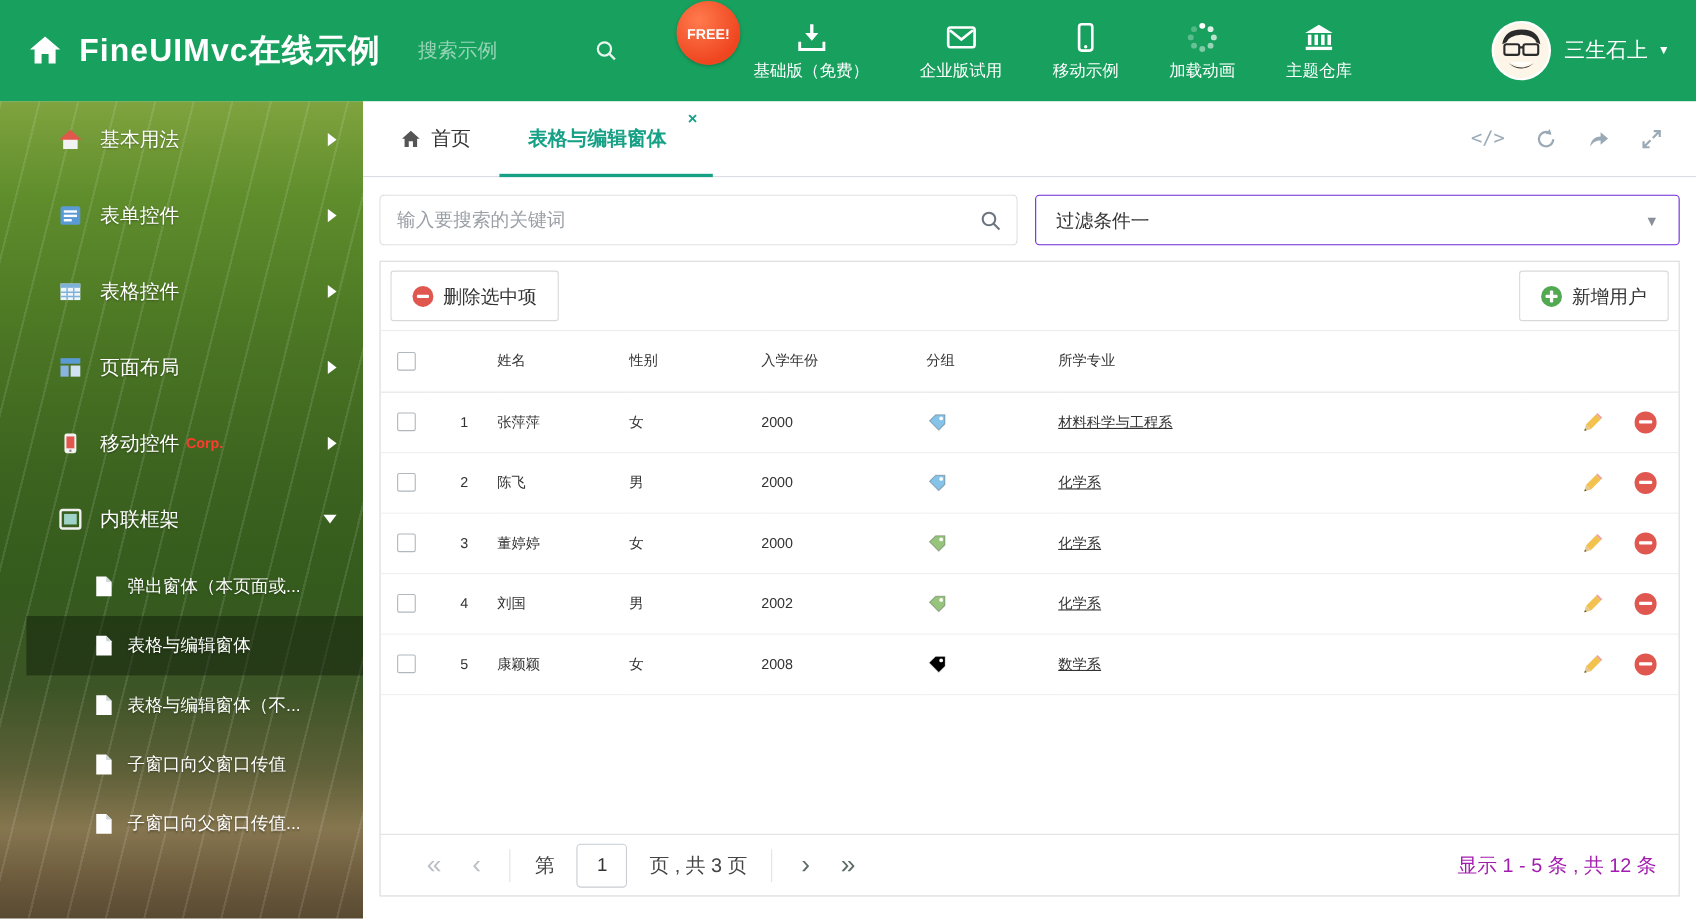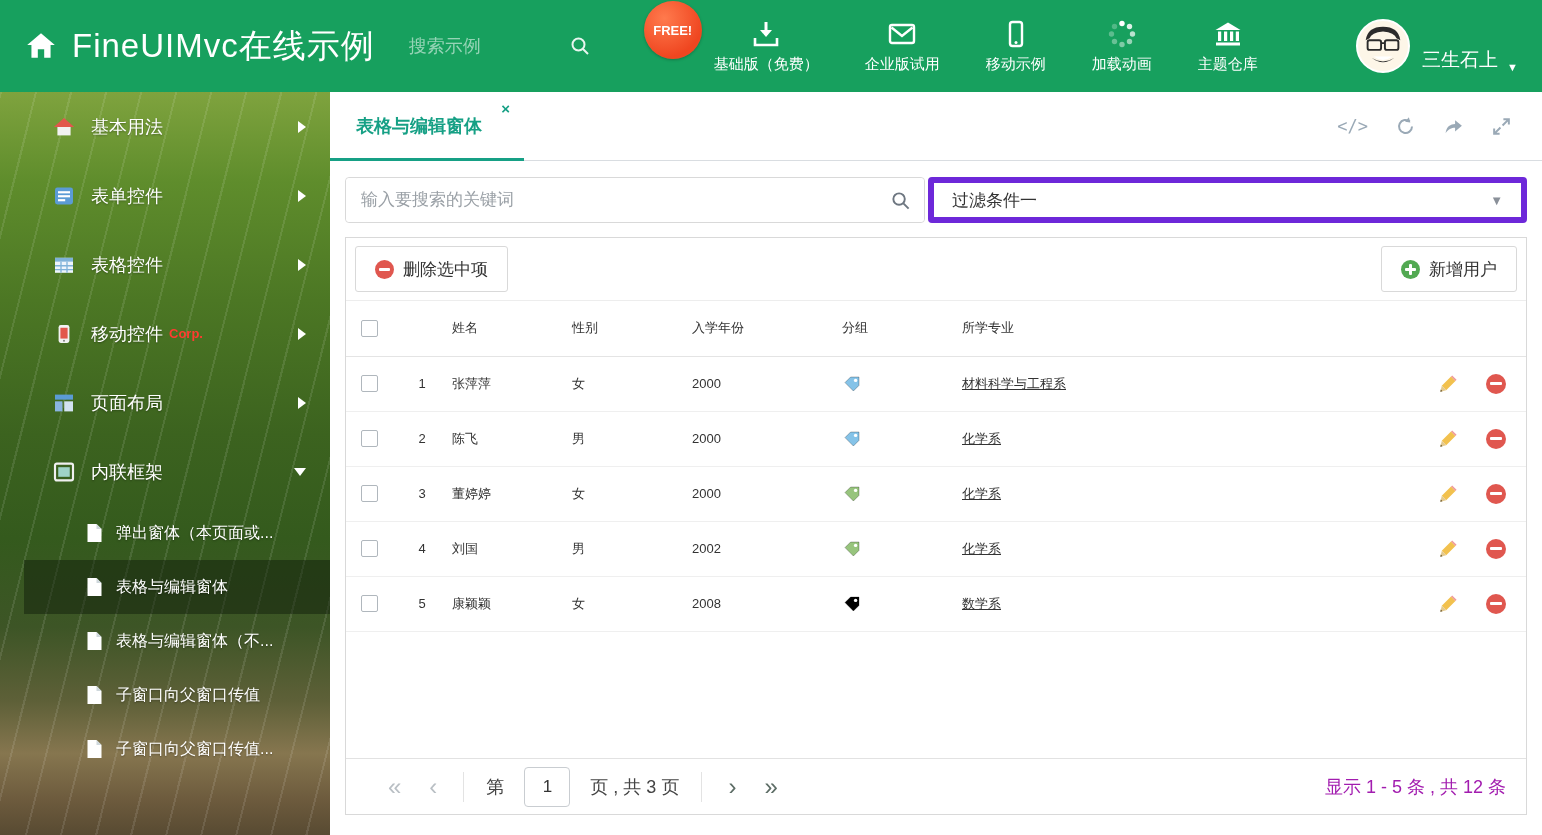--- a/index.html
+++ b/index.html
@@ -3,36 +3,36 @@
 <meta charset="utf-8">
 <style>
   * { margin:0; padding:0; box-sizing:border-box; }
   html,body { width:1542px; height:835px; overflow:hidden;
     font-family:"Liberation Sans","DejaVu Sans",sans-serif; background:#fff; }
 
   
   .topbar { position:absolute; left:0; top:0; width:1542px; height:92px;
     background:#17a05e; display:flex; align-items:center; padding:0 24px; color:#fff; z-index:30; }
   .home-ico { width:34px; height:34px; margin-right:14px; flex:none; }
-  .brand { font-size:33px; font-weight:normal; letter-spacing:1px; margin-right:34px; white-space:nowrap; }
+  .brand { font-size:29px; font-weight:bold; letter-spacing:1px; margin-right:34px; white-space:nowrap; }
   .top-search { display:flex; align-items:center; width:205px; margin-right:30px; }
   .top-search input { background:transparent; border:none; outline:none; color:#fff;
     font-size:18px; width:160px; font-family:inherit; }
   .top-search input::placeholder { color:rgba(255,255,255,.55); }
   .top-search svg { width:22px; height:22px; opacity:.9; }
   .free-badge { width:58px; height:58px; border-radius:50%; flex:none;
     background:radial-gradient(circle at 35% 30%, #ff7a4d, #ef4620 70%);
     color:#fff; font-size:13px; font-weight:bold; display:flex; align-items:center;
     justify-content:center; align-self:flex-start; margin-top:1px; margin-right:12px;
     box-shadow:0 1px 3px rgba(0,0,0,.25); }
   .top-nav { display:flex; gap:46px; align-items:flex-start; }
   .top-nav-item { display:flex; flex-direction:column; align-items:center; cursor:pointer; }
   .top-nav-item svg { width:32px; height:32px; }
   .top-nav-item .lbl { font-size:15px; margin-top:5px; white-space:nowrap; }
-  .user-area { margin-left:auto; display:flex; align-items:flex-end; }
+  .user-area { margin-left:auto; display:flex; align-items:center; }
   .avatar { width:54px; height:54px; border-radius:50%; background:#fdf8ef; overflow:hidden;
     border:2px solid #fff; flex:none; }
   .user-name { font-size:19px; margin:0 9px 0 12px; }
   .caret-down { font-size:11px; line-height:1; }
 
   
   .sidebar { position:absolute; left:0; top:92px; width:330px; height:743px; overflow:hidden;
     background:linear-gradient(180deg,#7fa33e 0%,#5f8d2c 12%,#4c7724 28%,#3c631f 46%,
       #345a1d 60%,#3d5526 72%,#5e6038 82%,#86764f 89%,#6e5c3e 95%,#584a32 100%);padding-left:24px; }
   .sidebar::before { content:""; position:absolute; inset:0; pointer-events:none;
@@ -62,27 +62,27 @@
   .tab.active { color:#16a085; font-weight:bold; padding:0 42px 0 26px; }
   .tab.active::after { content:""; position:absolute; left:0; right:0; bottom:-1px; height:3px; background:#16a085; }
   .tab-close { position:absolute; top:9px; right:14px; font-size:15px; font-weight:bold;
     color:#16a085; line-height:1; cursor:pointer; }
   .tab-tools { margin-left:auto; display:flex; align-items:center; gap:27px; padding-right:30px;
     color:#9aa9b6; }
   .tab-tools .code { font-family:"DejaVu Sans Mono",monospace; font-size:17px; cursor:pointer; }
   .tab-tools svg { width:21px; height:21px; cursor:pointer; }
 
   .content { flex:1; padding:16px 15px 20px 15px; display:flex; flex-direction:column; }
-  .filter-row { display:flex; gap:3px; height:46px; flex:none; }
+  .filter-row { display:flex; gap:16px; height:46px; flex:none; }
   .search-box { flex:0 0 580px; position:relative; border:1px solid #d9d9d9; border-radius:4px; }
   .search-box input { width:100%; height:100%; border:none; outline:none; padding:0 44px 0 15px;
     font-size:17px; color:#333; font-family:inherit; border-radius:4px; }
   .search-box input::placeholder { color:#9aa0a6; }
   .search-box svg { position:absolute; right:13px; top:12px; width:21px; height:21px; color:#6d7680; }
-  .dropdown { flex:1; border:6px solid #6d28d9; border-radius:4px; display:flex; align-items:center;
+  .dropdown { flex:1; border:1px solid #6d28d9; border-radius:4px; display:flex; align-items:center;
     padding:12px 18px; font-size:17px; color:#333; cursor:pointer; }
   .dropdown .caret-down { margin-left:auto; color:#8a9099; font-size:13px; }
 
   .grid-panel { flex:1; margin-top:14px; border:1px solid #d9d9d9; display:flex; flex-direction:column; }
   .grid-toolbar { display:flex; padding:8px 9px; border-bottom:1px solid #ededed; flex:none; }
   .btn { display:inline-flex; align-items:center; gap:9px; height:46px; padding:0 19px;
     border:1px solid #d9d9d9; border-radius:3px; background:#fff; font-size:17px; color:#333;
     cursor:pointer; font-family:inherit; }
   .btn.add { margin-left:auto; }
   .ico-circle { width:19px; height:19px; border-radius:50%; position:relative; display:inline-block; flex:none; }
@@ -229,35 +229,35 @@
     <svg class="s-ico" viewBox="0 0 20 20">
       <rect x="2.5" y="4" width="15" height="12.5" fill="#eef5fb"></rect>
       <rect x="2.5" y="4" width="15" height="3.2" fill="#7fb2d9"></rect>
       <path d="M2.5 10.6 H17.5 M2.5 13.8 H17.5 M7.5 7.2 V16.5 M12.5 7.2 V16.5" stroke="#7fb2d9" stroke-width="1.1"></path>
     </svg>
     <span class="s-label">表格控件</span>
     <span class="chev"></span>
   </div>
   <div class="side-item">
     <svg class="s-ico" viewBox="0 0 20 20">
+      <rect x="2.5" y="3" width="15" height="4.2" fill="#5b9bd5"></rect>
+      <rect x="2.5" y="8.6" width="6.2" height="8.4" fill="#8ab4e0"></rect>
+      <rect x="10.2" y="8.6" width="7.3" height="8.4" fill="#d3e2f2"></rect>
+    </svg>
+    <span class="s-label">页面布局</span>
+    <span class="chev"></span>
+  </div>
+  <div class="side-item">
+    <svg class="s-ico" viewBox="0 0 20 20">
       <rect x="5.5" y="2.5" width="9" height="15" rx="1.8" fill="#f2f2f2"></rect>
       <rect x="7" y="4.8" width="6" height="9" fill="#e2574c"></rect>
       <circle cx="10" cy="15.6" r=".9" fill="#888"></circle>
     </svg>
     <span class="s-label">移动控件</span>
     <span class="corp-badge">Corp.</span>
-    <span class="chev"></span>
-  </div>
-  <div class="side-item">
-    <svg class="s-ico" viewBox="0 0 20 20">
-      <rect x="2.5" y="3" width="15" height="4.2" fill="#5b9bd5"></rect>
-      <rect x="2.5" y="8.6" width="6.2" height="8.4" fill="#8ab4e0"></rect>
-      <rect x="10.2" y="8.6" width="7.3" height="8.4" fill="#d3e2f2"></rect>
-    </svg>
-    <span class="s-label">页面布局</span>
     <span class="chev"></span>
   </div>
   <div class="side-item">
     <svg class="s-ico" viewBox="0 0 20 20">
       <rect x="2.5" y="3" width="15" height="14" rx="1.5" fill="none" stroke="#f0f0f0" stroke-width="1.8"></rect>
       <rect x="5.2" y="6" width="9.6" height="8" fill="#9fd3c7"></rect>
     </svg>
     <span class="s-label">内联框架</span>
     <span class="chev down"></span>
   </div>
@@ -294,20 +294,26 @@
     <svg class="f-ico" viewBox="0 0 17 20">
       <path d="M1.5 1 H10.5 L15.5 6 V19 H1.5 Z" fill="#fff"></path>
       <path d="M10.5 1 L15.5 6 H10.5 Z" fill="#cfd8dc"></path>
     </svg>
     <span>子窗口向父窗口传值...</span>
   </div>
 </aside>
 
 <main class="main">
   <div class="tabbar">
+    <div class="tab home">
+      <svg viewBox="0 0 20 20">
+        <path d="M10 2 L18.5 9.5 H16 V17.5 H12 V12 H8 V17.5 H4 V9.5 H1.5 Z" fill="#555"></path>
+      </svg>
+      <span>首页</span>
+    </div>
     <div class="tab active">
       <span>表格与编辑窗体</span>
       <span class="tab-close">×</span>
     </div>
     <div class="tab-tools">
       <span class="code">&lt;/&gt;</span>
       <svg viewBox="0 0 20 20">
         <path d="M16.2 10 a6.2 6.2 0 1 1 -2.1 -4.7" fill="none" stroke="currentColor" stroke-width="1.9"></path>
         <path d="M13.2 1.2 L14.6 6.2 L9.6 5.4 Z" fill="currentColor"></path>
       </svg>

